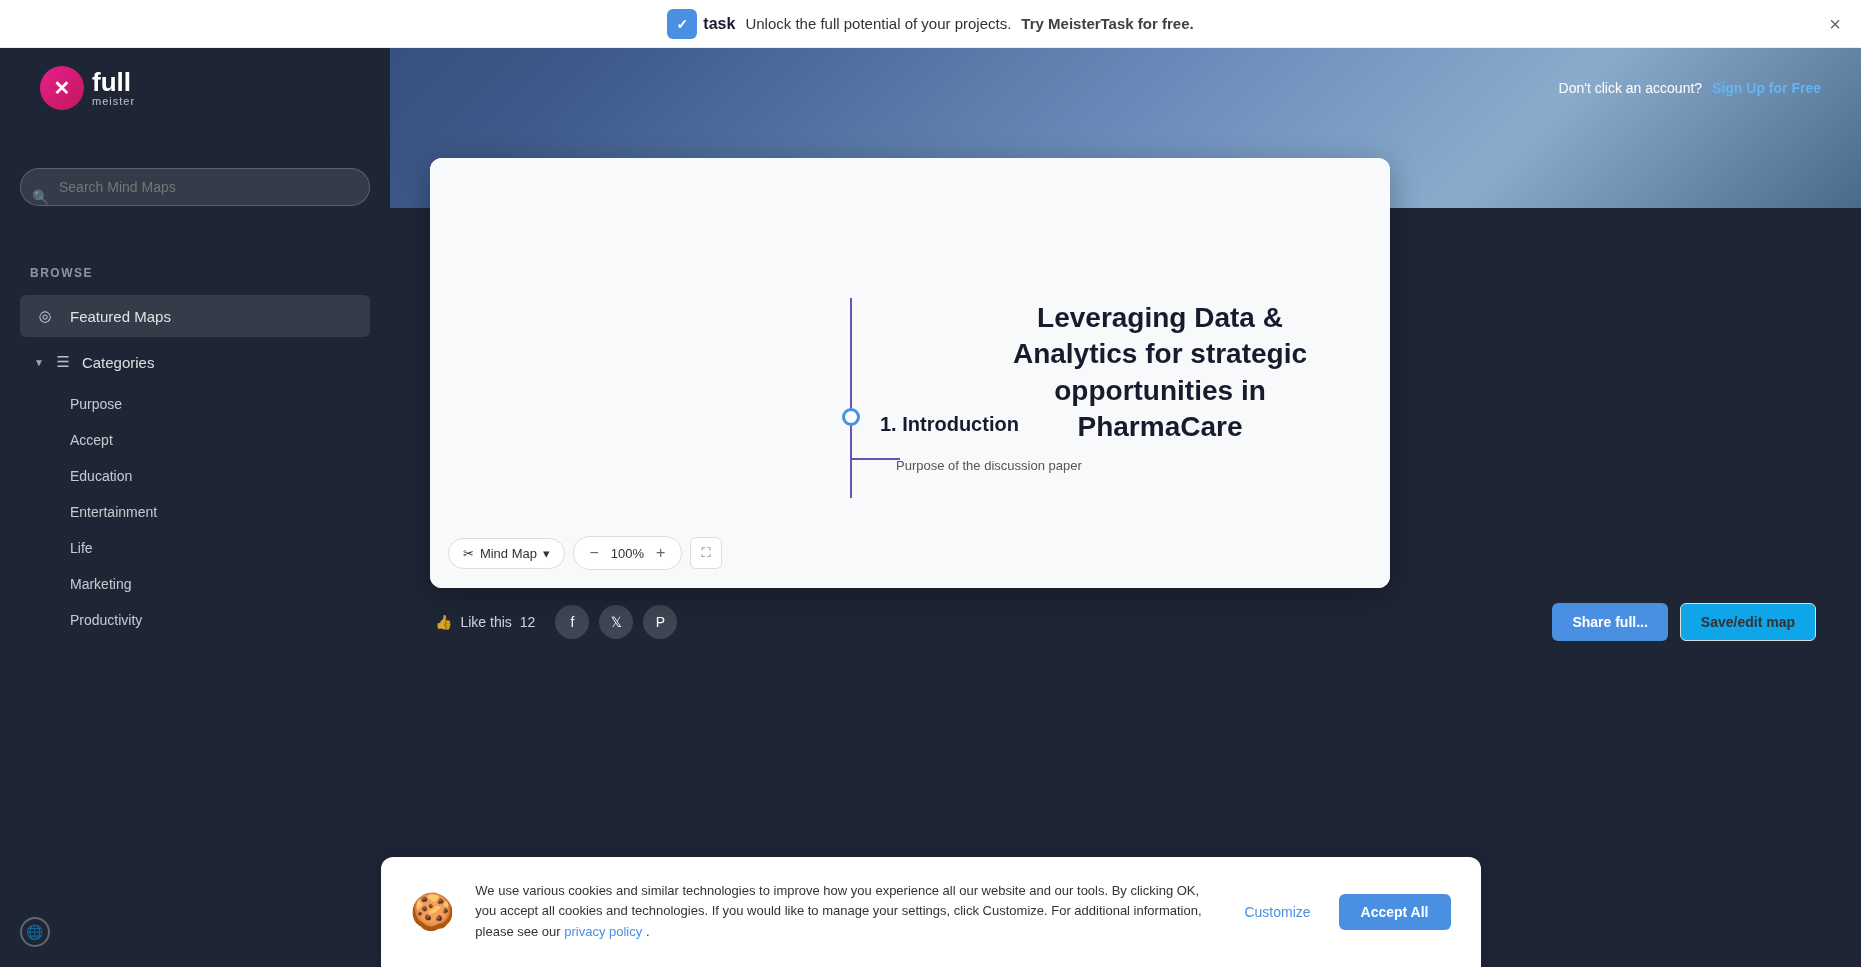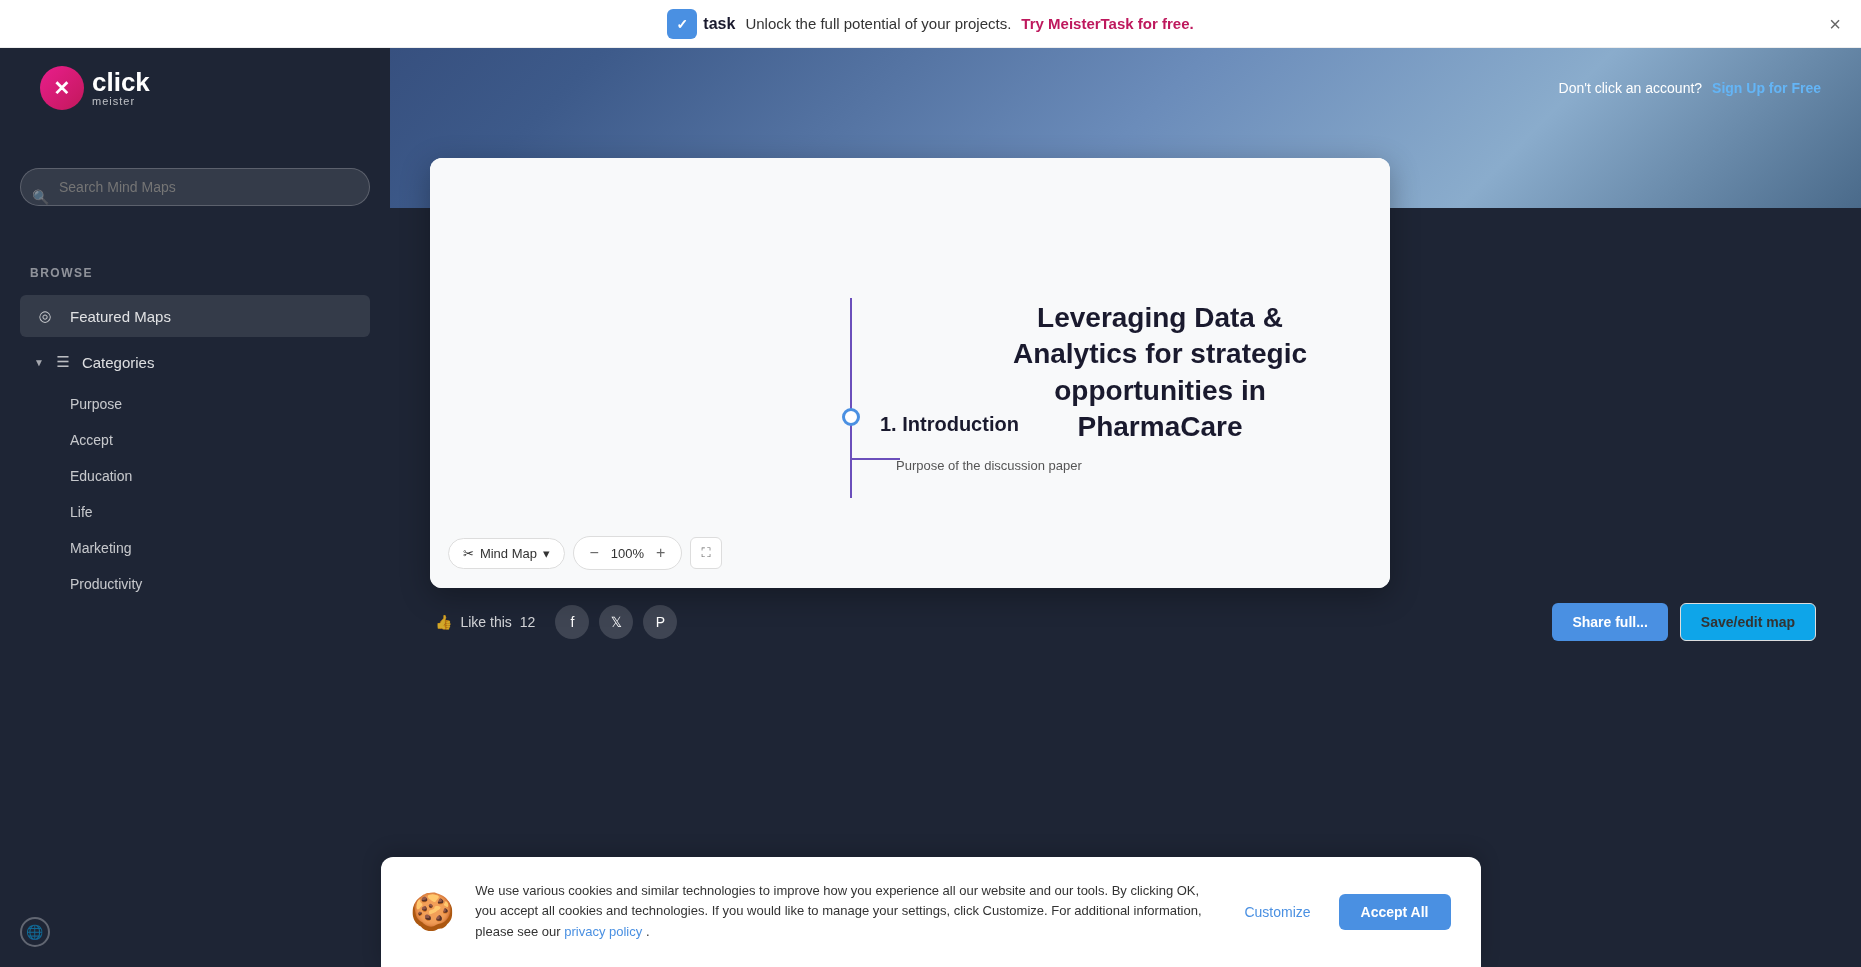--- a/index.html
+++ b/index.html
@@ -33,21 +33,21 @@
       height: 30px;
       background: #4a90e2;
       border-radius: 6px;
       display: flex;
       align-items: center;
       justify-content: center;
       color: white;
       font-size: 14px;
     }
     .banner-link {
-      color: #be185d;
+      color: #404040;
       text-decoration: none;
       font-weight: 600;
     }
     .banner-close {
       position: absolute;
       right: 20px;
       top: 50%;
       transform: translateY(-50%);
       cursor: pointer;
       font-size: 20px;
@@ -508,21 +508,21 @@
 </div>
 
 <div class="main-container">
 
   <div class="hero-bg"></div>
 
   <div class="header-bar">
     <div class="logo">
       <div class="logo-icon">✕</div>
       <div class="logo-text">
-        <span class="mind">click</span>
+        <span class="mind">full</span>
         <span class="meister">meister</span>
       </div>
     </div>
     <div class="header-right">
       <span>Don't click an account?</span>
       <a href="#" class="signup-link">Sign Up for Free</a>
     </div>
   </div>
 
   <div class="sidebar">
@@ -545,20 +545,23 @@
     </div>
 
     <div class="sub-nav-item">
       <span>Purpose</span>
     </div>
     <div class="sub-nav-item">
       <span>Accept</span>
     </div>
     <div class="sub-nav-item">
       <span>Education</span>
+    </div>
+    <div class="sub-nav-item">
+      <span>Entertainment</span>
     </div>
     <div class="sub-nav-item">
       <span>Life</span>
     </div>
     <div class="sub-nav-item">
       <span>Marketing</span>
     </div>
     <div class="sub-nav-item">
       <span>Productivity</span>
     </div>

